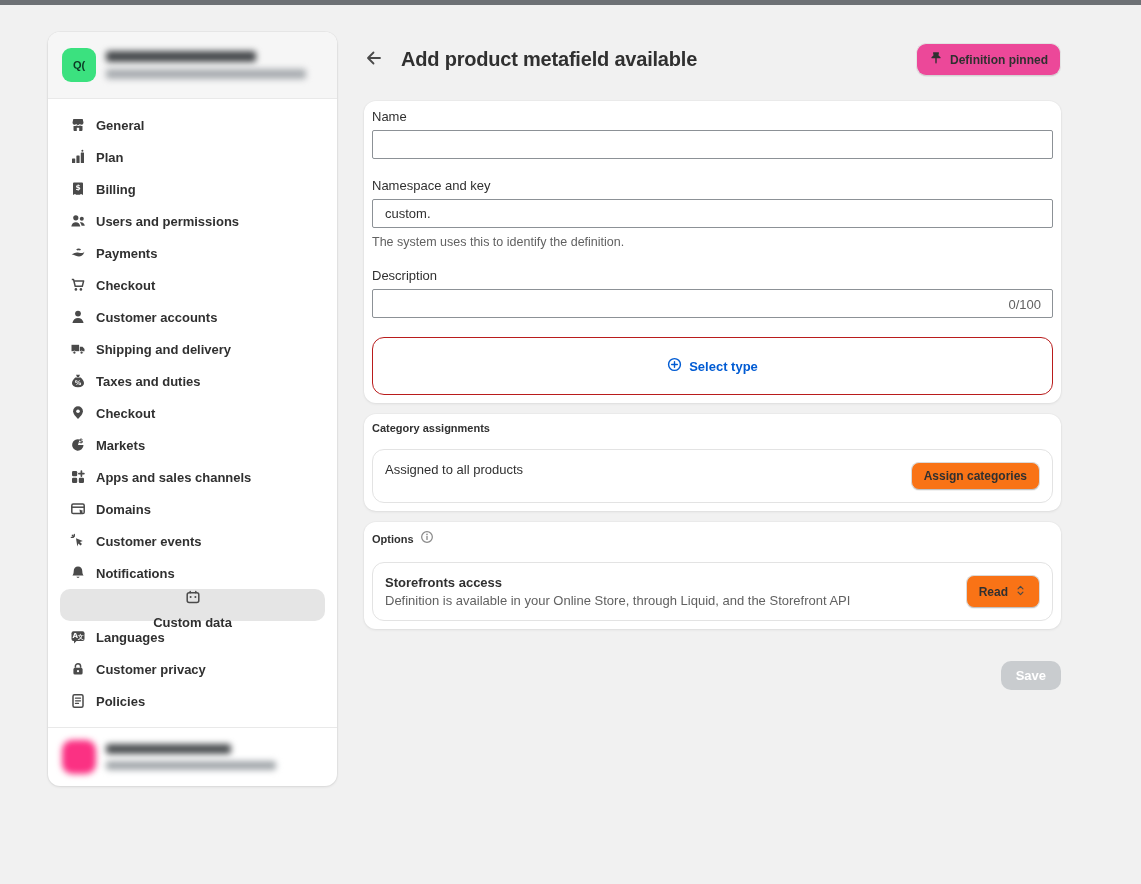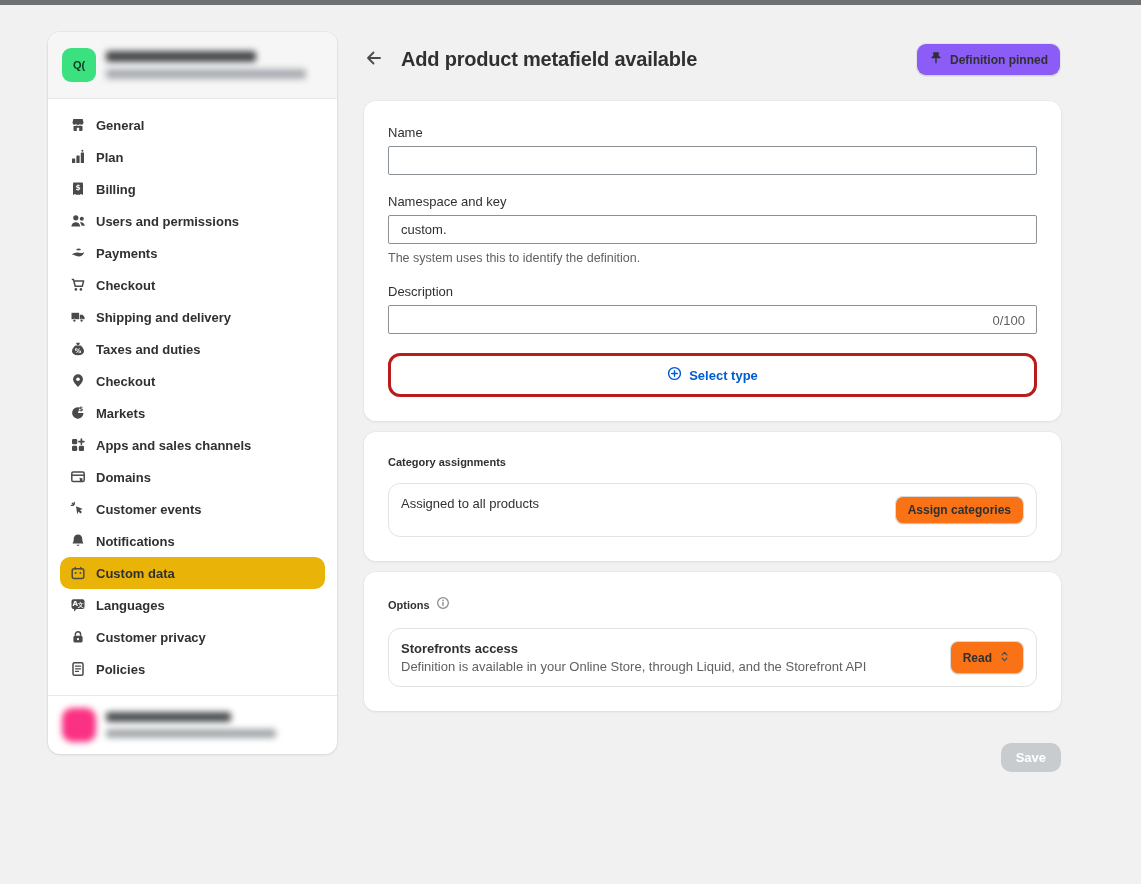--- a/index.html
+++ b/index.html
@@ -33,65 +33,65 @@
   .bar-store-domain { width:200px; height:10px; background:#a9adb1; }
   .bar-user-name { width:125px; height:10px; background:#4a4d50; }
   .bar-user-email { width:170px; height:9px; background:#a2a7ab; }
 
   nav { padding:10px 12px; }
   .nav-item {
     display:flex; align-items:center; gap:10px; height:32px;
     padding:0 10px; border-radius:10px; cursor:pointer;
     font-size:13px; font-weight:600; color:#303030;
   }
-  .nav-item.selected { background:#eab308; }
+  .nav-item.selected { background:#e5e5e5;flex-direction:column; }
   .nav-icon { width:16px; height:16px; flex-shrink:0; display:flex; align-items:center; justify-content:center; }
   .nav-icon svg { width:16px; height:16px; }
 
   .user-section {
     display:flex; align-items:center; gap:10px;
     border-top:1px solid #e9e9e9; padding:12px 14px; cursor:pointer;
   }
   .avatar-pink { filter:blur(3px); border-radius:10px; }
 
   
   .main { margin-left:27px; width:697px; }
   .main-header { display:flex; align-items:center; margin:11px 0 25px; }
   .back-btn { width:22px; height:22px; border:none; background:transparent; cursor:pointer; padding:0; margin-right:15px; display:flex; align-items:center; }
   .page-title { font-size:20px; font-weight:700; color:#303030; letter-spacing:-.2px; }
   .pinned-btn {
     margin-left:auto; display:flex; align-items:center; gap:7px;
-    background:#8b5cf6; border:1px solid #e3e3e3; border-bottom-color:#d4d4d4;
+    background:#ec4899; border:1px solid #e3e3e3; border-bottom-color:#d4d4d4;
     border-radius:10px; padding:7px 12px; font-size:12px; font-weight:600;
     color:#303030; cursor:pointer; box-shadow:0 1px 0 rgba(0,0,0,.05);
     font-family:inherit;
   }
 
   .card {
-    background:#fff; border-radius:12px; padding:24px;
+    background:#fff; border-radius:12px; padding:8px;
     box-shadow:0 1px 3px rgba(26,26,26,.07), 0 0 0 1px rgba(0,0,0,.02);
     margin-bottom:11px;
   }
   .field { margin-bottom:19px; }
   .field:last-child { margin-bottom:0; }
   .field-label { display:block; font-size:13px; color:#303030; margin-bottom:6px; }
   .text-input {
     width:100%; height:29px; border:1px solid #8c9196; border-radius:2px;
     padding:0 12px; font-size:13px; color:#303030; background:#fff;
     font-family:inherit; outline:none;
   }
   .help-text { font-size:12.5px; color:#616161; margin-top:7px; }
   .input-wrap { position:relative; }
   .input-wrap .text-input { padding-right:58px; }
   .char-counter {
     position:absolute; right:12px; top:50%; transform:translateY(-50%);
     font-size:13px; color:#616161; pointer-events:none;
   }
   .select-type-box {
-    border:3px solid #b91c1c; border-radius:12px; height:44px;
+    border:1px solid #b91c1c; border-radius:12px; height:58px;
     display:flex; align-items:center; justify-content:center; margin-top:19px;
   }
   .select-type-btn {
     display:flex; align-items:center; gap:7px; background:transparent; border:none;
     color:#005bd3; font-size:13px; font-weight:700; cursor:pointer; font-family:inherit;
   }
 
   .card-title { font-size:11px; font-weight:650; color:#303030; }
   .card-title-row { display:flex; align-items:center; gap:6px; margin-bottom:15px; }
   .inner-row {
@@ -193,20 +193,29 @@
     <span class="nav-icon">
             <svg viewBox="0 0 16 16">
               <path fill="none" stroke="#4a4a4a" stroke-width="1.5" stroke-linejoin="round" d="M1.8 2.4h1.7l1.7 6.8h7.1l1.3-5.1H4.1"></path>
               <circle fill="#4a4a4a" cx="5.9" cy="12.4" r="1.3"></circle>
               <circle fill="#4a4a4a" cx="10.9" cy="12.4" r="1.3"></circle>
             </svg>
           </span>
     <span class="nav-label">Checkout</span>
   </div>
 
+  <div class="nav-item">
+    <span class="nav-icon">
+            <svg viewBox="0 0 16 16">
+              <circle fill="#4a4a4a" cx="8" cy="4.6" r="2.9"></circle>
+              <path fill="#4a4a4a" d="M2.4 14c.5-3.3 2.8-5.1 5.6-5.1s5.1 1.8 5.6 5.1z"></path>
+            </svg>
+          </span>
+    <span class="nav-label">Customer accounts</span>
+  </div>
 
   <div class="nav-item">
     <span class="nav-icon">
             <svg viewBox="0 0 16 16">
               <path fill="#4a4a4a" d="M1.5 3.8h7.6v6.4H1.5z"></path>
               <path fill="#4a4a4a" d="M9.8 5.8h2.7l2 2.1v2.3H9.8z"></path>
               <circle fill="#4a4a4a" cx="4.4" cy="11.6" r="1.5" stroke="#fff" stroke-width=".8"></circle>
               <circle fill="#4a4a4a" cx="11.6" cy="11.6" r="1.5" stroke="#fff" stroke-width=".8"></circle>
             </svg>
           </span>

